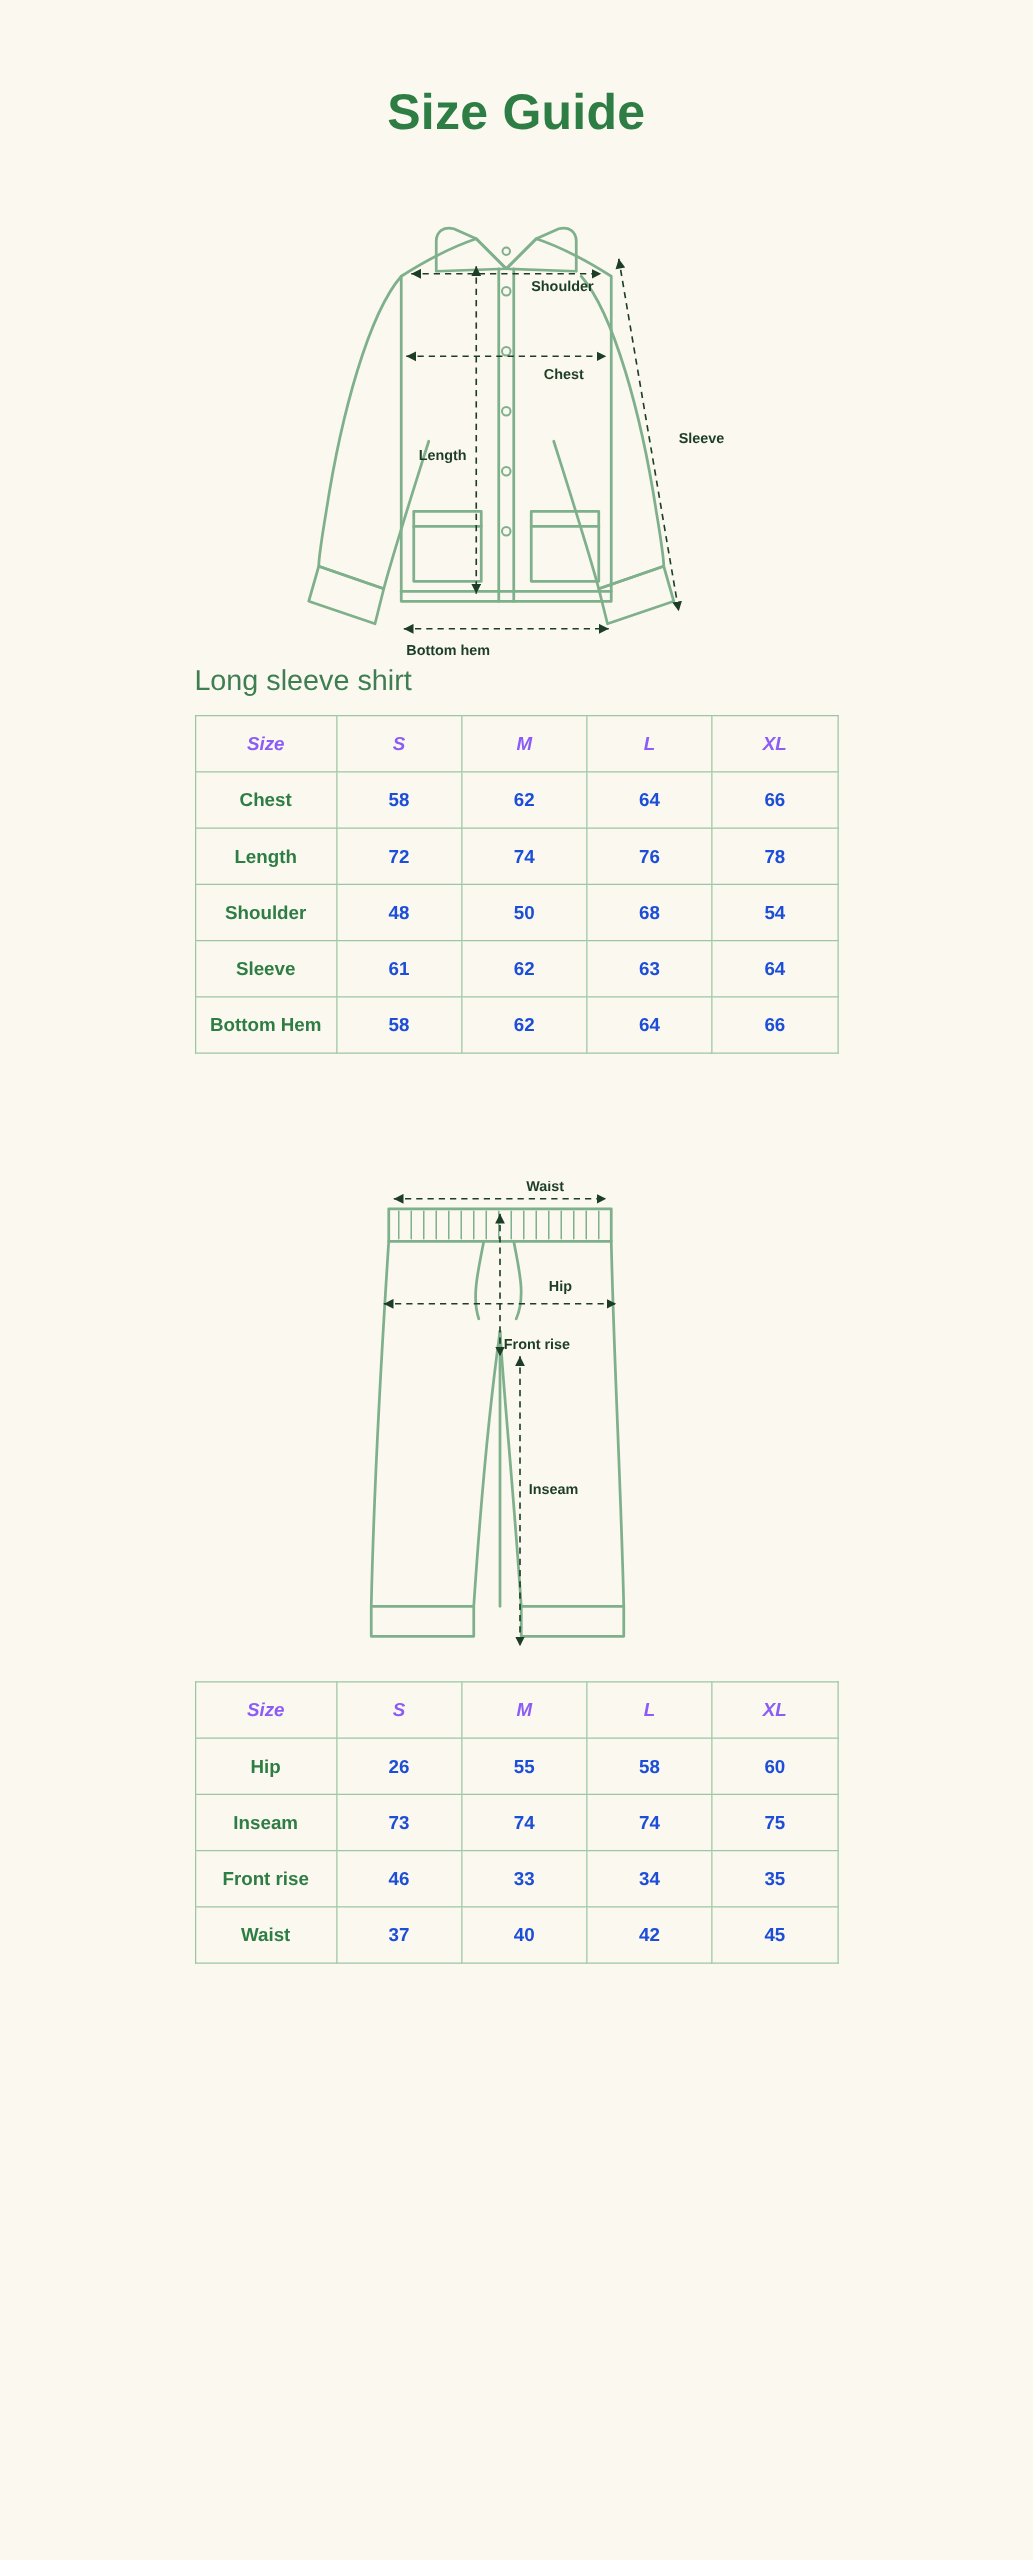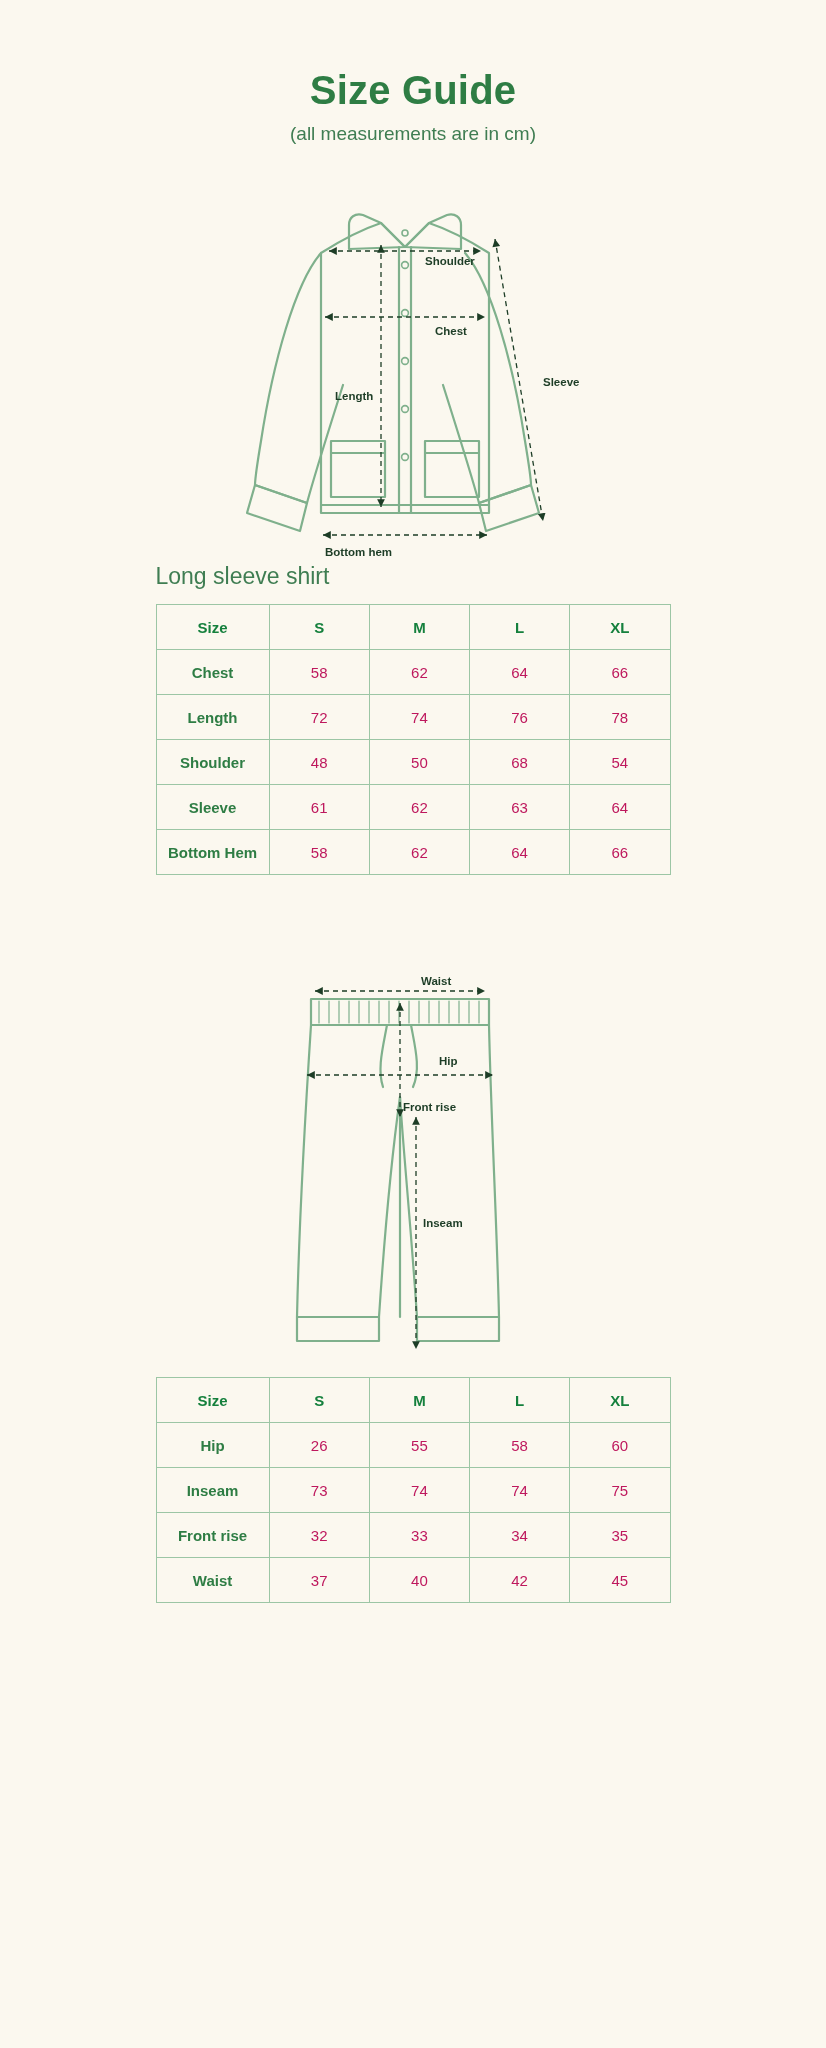--- a/index.html
+++ b/index.html
@@ -74,30 +74,31 @@
   table.size-table th,
   table.size-table td {
     border: 1px solid #9cc6a5;
     height: 45px;
     text-align: center;
     vertical-align: middle;
     font-size: 15px;
     padding: 0 4px;
   }
   table.size-table th {
-    color: #15803d;
+    color: #8b5cf6;
     font-weight: bold;
+    font-style: italic;
   }
   table.size-table td.rowhead {
     color: #2e7d44;
     font-weight: bold;
   }
   table.size-table td.value {
-    color: #be185d;
-    font-weight: 400;
+    color: #1d4ed8;
+    font-weight: 700;
   }
   table.size-table th:first-child,
   table.size-table td:first-child {
     width: 22%;
   }
 
   .spacer-after-shirt { height: 48px; }
   .bottom-spacer { height: 64px; }
 
   svg text {
@@ -105,21 +106,20 @@
     fill: #1d3d26;
   }
 </style>
 </head>
 <body>
 
 <div class="page">
 
   <div class="header">
     <h1>Size Guide</h1>
-    <div class="subtitle">(all measurements are in cm)</div>
   </div>
 
   <div class="illustration shirt">
     <svg width="420" height="390" viewBox="0 0 420 390">
       <defs>
         <marker id="arrA" markerWidth="8" markerHeight="8" refX="6" refY="3" orient="auto" markerUnits="strokeWidth">
           <path d="M0,0 L6,3 L0,6 z" fill="#1d3d26"></path>
         </marker>
         <marker id="arrB" markerWidth="8" markerHeight="8" refX="0" refY="3" orient="auto" markerUnits="strokeWidth">
           <path d="M6,0 L0,3 L6,6 z" fill="#1d3d26"></path>
@@ -318,21 +318,21 @@
           </tr>
           <tr>
             <td class="rowhead">Inseam</td>
             <td class="value">73</td>
             <td class="value">74</td>
             <td class="value">74</td>
             <td class="value">75</td>
           </tr>
           <tr>
             <td class="rowhead">Front rise</td>
-            <td class="value">32</td>
+            <td class="value">46</td>
             <td class="value">33</td>
             <td class="value">34</td>
             <td class="value">35</td>
           </tr>
           <tr>
             <td class="rowhead">Waist</td>
             <td class="value">37</td>
             <td class="value">40</td>
             <td class="value">42</td>
             <td class="value">45</td>

